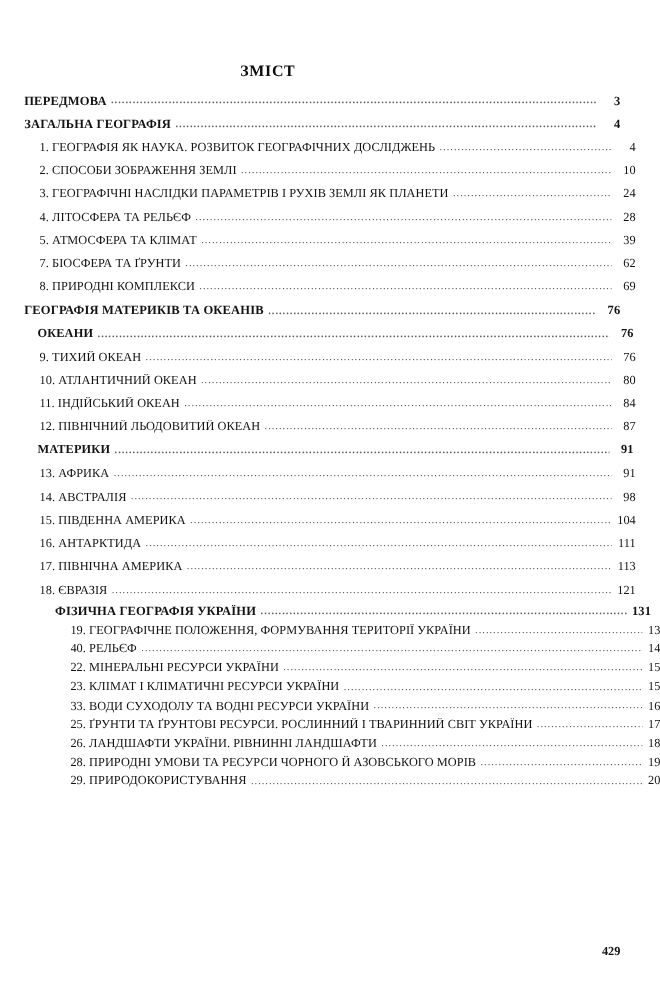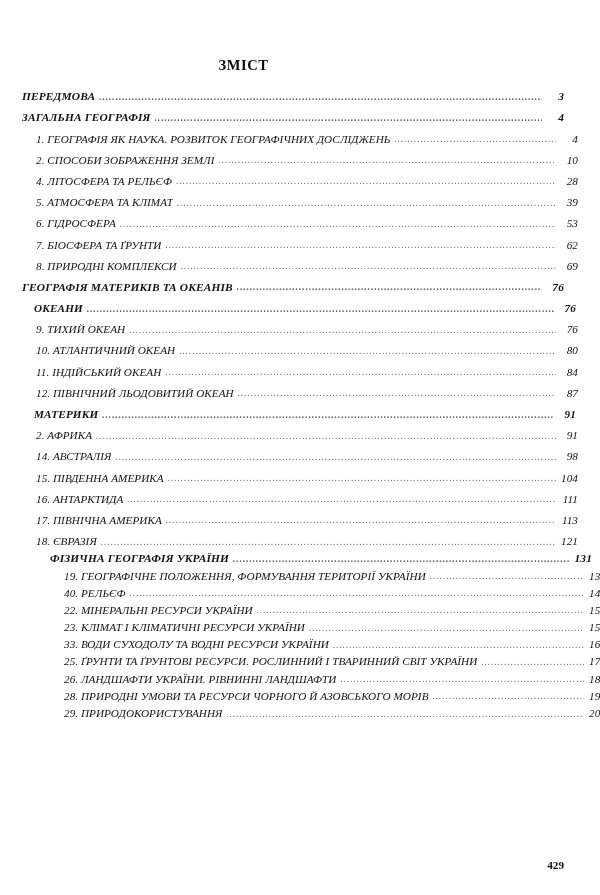--- a/index.html
+++ b/index.html
@@ -43,25 +43,24 @@
   
   .toc-list {
     position: absolute;
     left: 22px;
     top: 81px;
     width: 542px;
   }
 
   .toc-row {
     display: flex;
-    align-items: flex-end;
+    align-items: center;
     width: 100%;
     white-space: nowrap;
     color: #131313;
-    font-style: italic;
   }
 
   .toc-label {
     flex: 0 1 auto;
     overflow: hidden;
     text-overflow: clip;
   }
 
   .toc-dots {
     flex: 1 1 auto;
@@ -153,33 +152,33 @@
         <span class="toc-label">1. ГЕОГРАФІЯ ЯК НАУКА. РОЗВИТОК ГЕОГРАФІЧНИХ ДОСЛІДЖЕНЬ</span>
         <span class="toc-dots"></span>
         <span class="toc-page">4</span>
       </div>
       <div class="toc-row lvl-2 sp-loose">
         <span class="toc-label">2. СПОСОБИ ЗОБРАЖЕННЯ ЗЕМЛІ</span>
         <span class="toc-dots"></span>
         <span class="toc-page">10</span>
       </div>
       <div class="toc-row lvl-2 sp-loose">
+        <span class="toc-label">3. ГЕОГРАФІЧНІ НАСЛІДКИ ПАРАМЕТРІВ І РУХІВ ЗЕМЛІ ЯК ПЛАНЕТИ</span>
+        <span class="toc-dots"></span>
+        <span class="toc-page">24</span>
+      </div>
+      <div class="toc-row lvl-2 sp-loose">
         <span class="toc-label">4. ЛІТОСФЕРА ТА РЕЛЬЄФ</span>
         <span class="toc-dots"></span>
         <span class="toc-page">28</span>
       </div>
       <div class="toc-row lvl-2 sp-loose">
         <span class="toc-label">5. АТМОСФЕРА ТА КЛІМАТ</span>
         <span class="toc-dots"></span>
         <span class="toc-page">39</span>
-      </div>
-      <div class="toc-row lvl-2 sp-loose">
-        <span class="toc-label">6. ГІДРОСФЕРА</span>
-        <span class="toc-dots"></span>
-        <span class="toc-page">53</span>
       </div>
       <div class="toc-row lvl-2 sp-loose">
         <span class="toc-label">7. БІОСФЕРА ТА ҐРУНТИ</span>
         <span class="toc-dots"></span>
         <span class="toc-page">62</span>
       </div>
       <div class="toc-row lvl-2 sp-loose">
         <span class="toc-label">8. ПРИРОДНІ КОМПЛЕКСИ</span>
         <span class="toc-dots"></span>
         <span class="toc-page">69</span>
@@ -213,21 +212,21 @@
         <span class="toc-label">12. ПІВНІЧНИЙ ЛЬОДОВИТИЙ ОКЕАН</span>
         <span class="toc-dots"></span>
         <span class="toc-page">87</span>
       </div>
       <div class="toc-row lvl-1 sp-loose">
         <span class="toc-label">МАТЕРИКИ</span>
         <span class="toc-dots"></span>
         <span class="toc-page">91</span>
       </div>
       <div class="toc-row lvl-2 sp-loose">
-        <span class="toc-label">2. АФРИКА</span>
+        <span class="toc-label">13. АФРИКА</span>
         <span class="toc-dots"></span>
         <span class="toc-page">91</span>
       </div>
       <div class="toc-row lvl-2 sp-loose">
         <span class="toc-label">14. АВСТРАЛІЯ</span>
         <span class="toc-dots"></span>
         <span class="toc-page">98</span>
       </div>
       <div class="toc-row lvl-2 sp-loose">
         <span class="toc-label">15. ПІВДЕННА АМЕРИКА</span>

